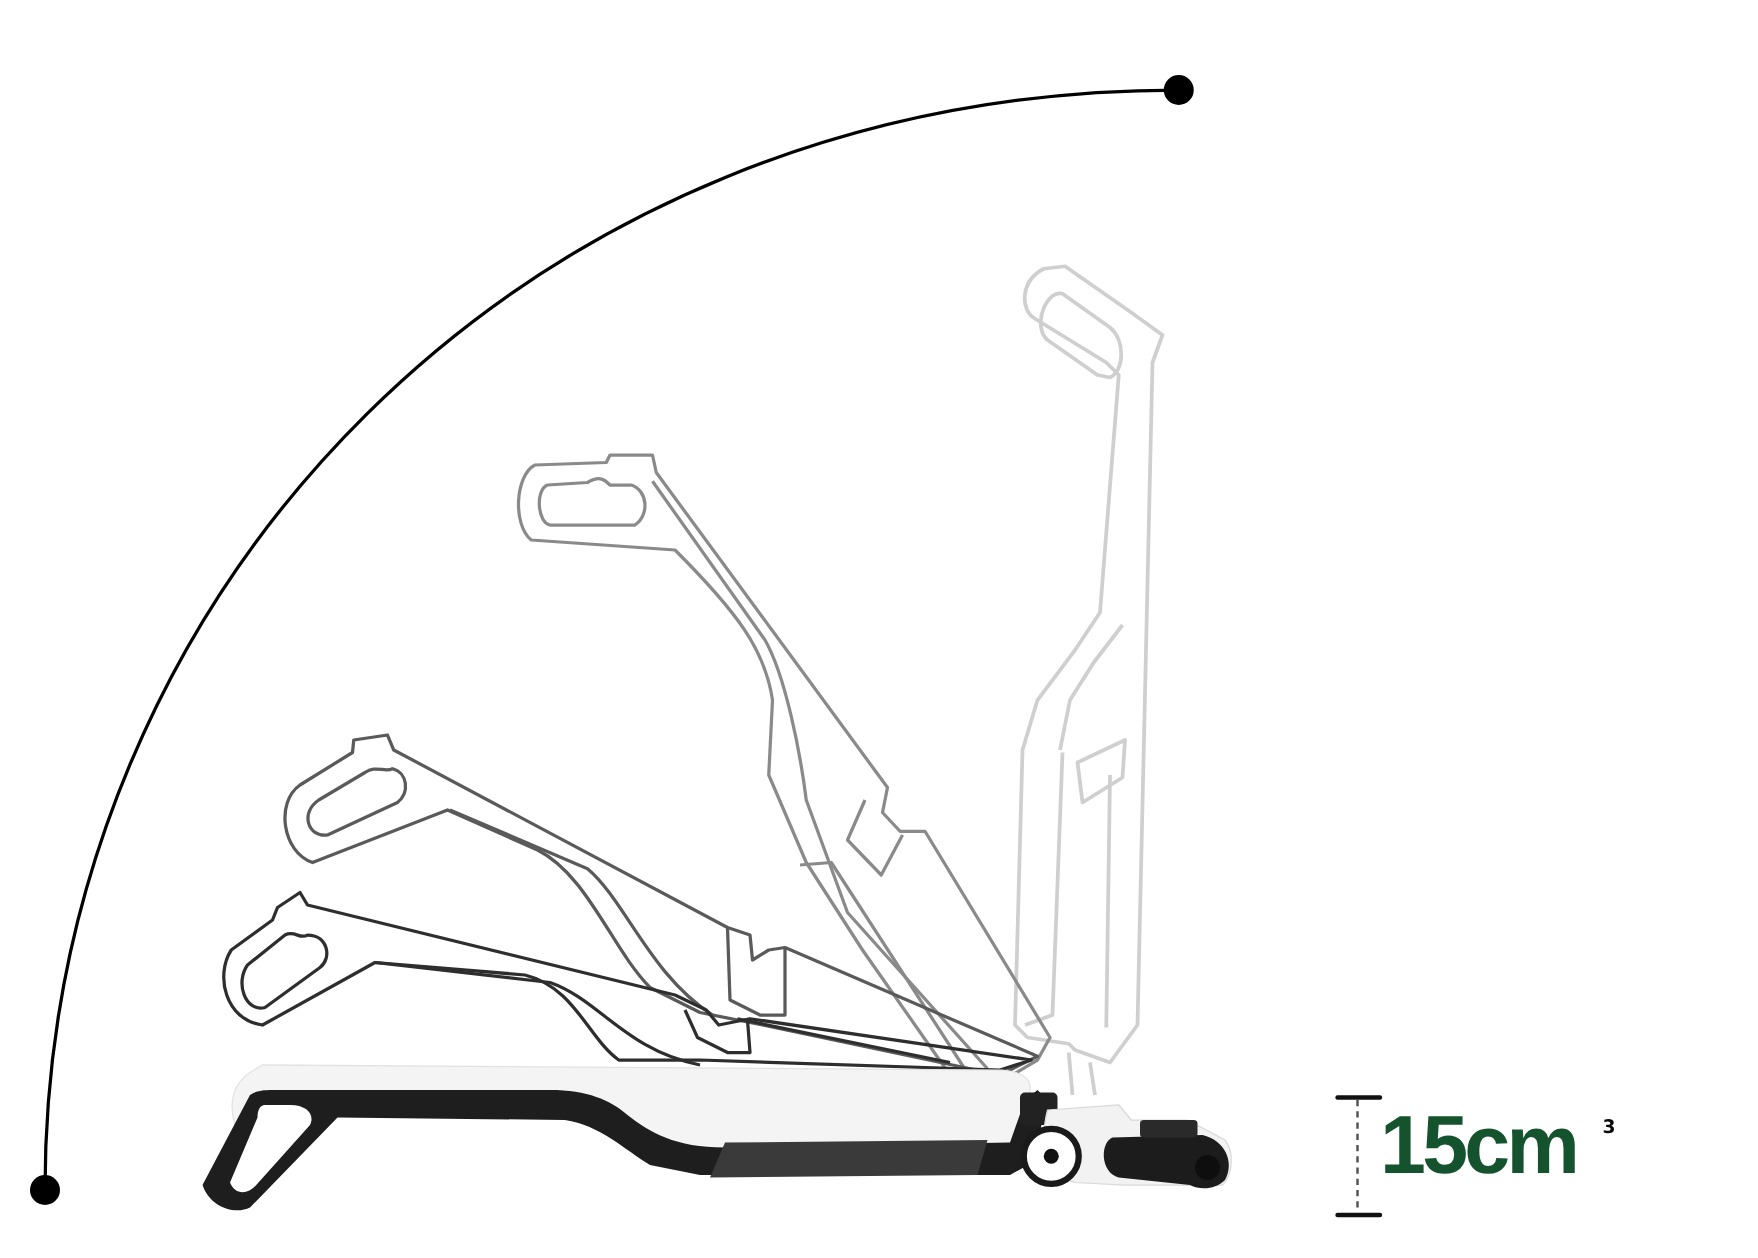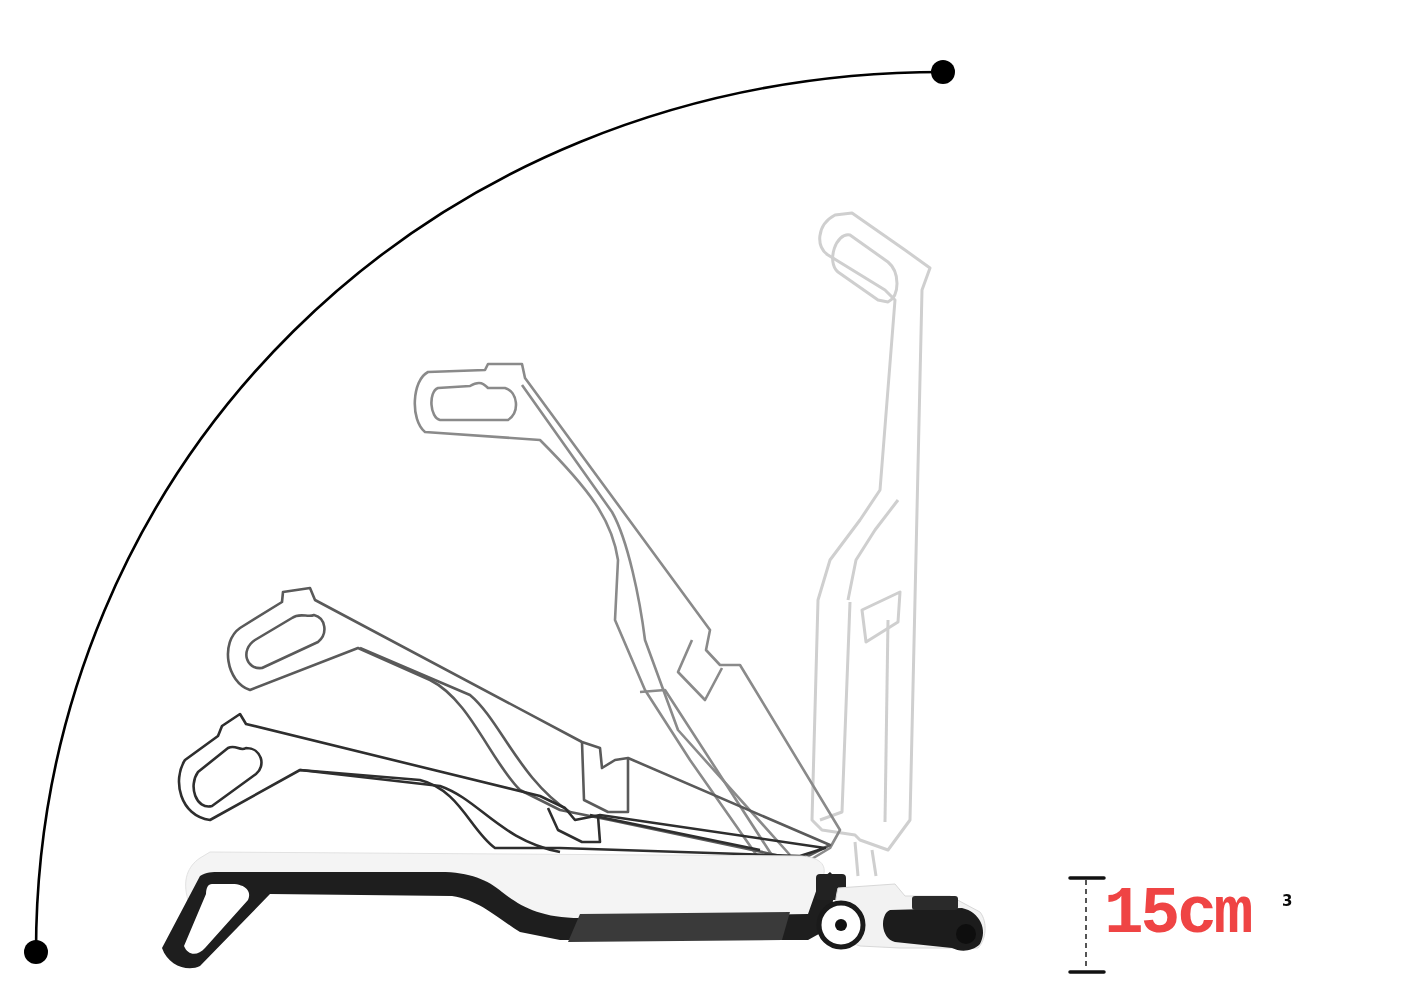--- a/index.html
+++ b/index.html
@@ -2,22 +2,22 @@
 <html><head>
   <meta charset="utf-8">
   <style>
     html, body { margin: 0; padding: 0; background: #ffffff; }
     body { width: 1406px; height: 1006px; overflow: hidden; position: relative; font-family: "DejaVu Sans", sans-serif; }
     #stage { position: absolute; left: 0; top: 0; width: 1406px; height: 1006px; }
     .measure { position: absolute; left: 1066px; top: 872px; width: 260px; height: 110px; }
     .measure .bracket { position: absolute; left: 0; top: 0; width: 40px; height: 104px; }
     .measure .value {
       position: absolute; left: 38px; top: 10px;
-      font-family: Liberation Mono, monospace; font-weight: bold;
-      font-size: 66px; letter-spacing: -3px; color: #ef4444; line-height: 1;
+      font-family: Liberation Sans, sans-serif; font-weight: bold;
+      font-size: 66px; letter-spacing: -3px; color: #14532d; line-height: 1;
     }
     .measure .sup {
       position: absolute; left: 216px; top: 22px;
       font-family: "DejaVu Sans", sans-serif; font-weight: bold;
       font-size: 15px; color: #0a0a0a; line-height: 1;
     }
   </style>
 </head>
 <body>
 

